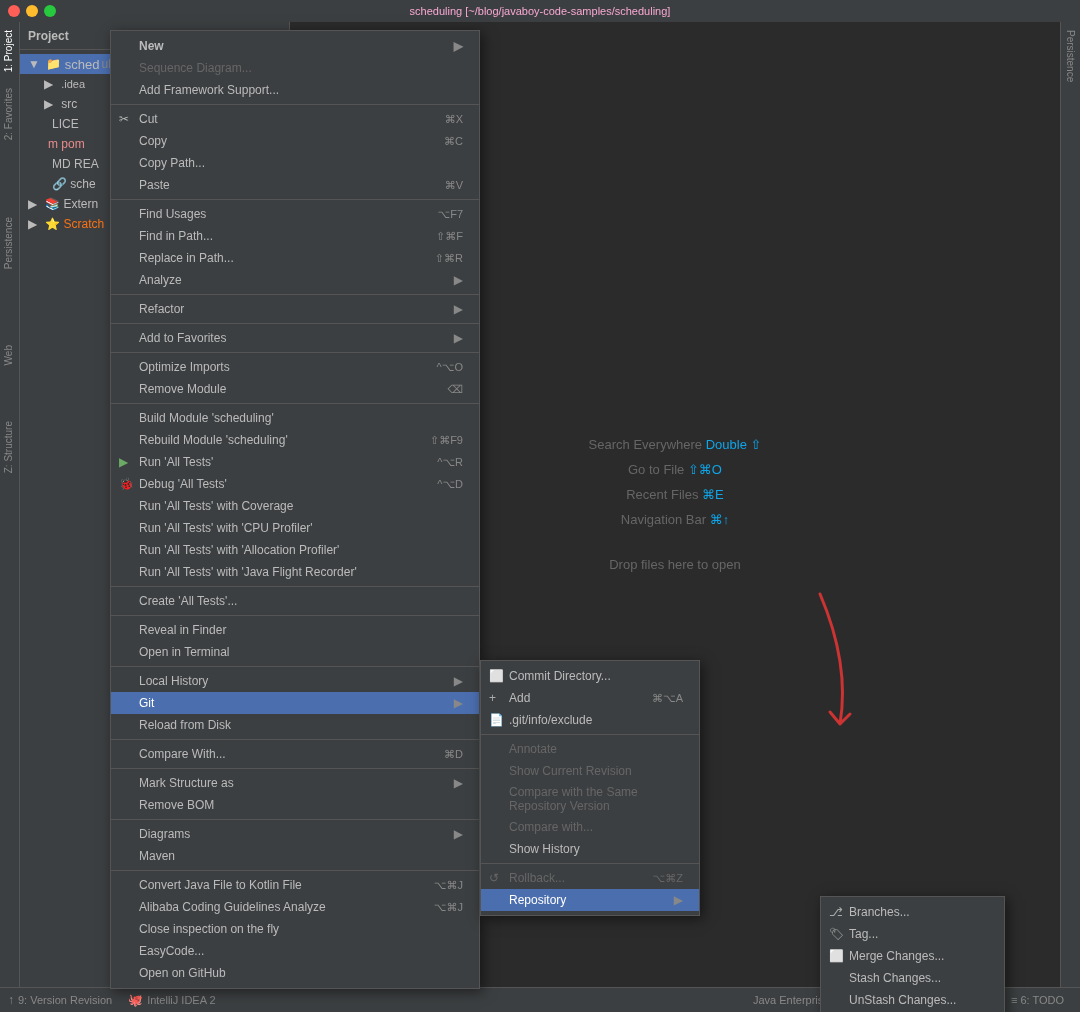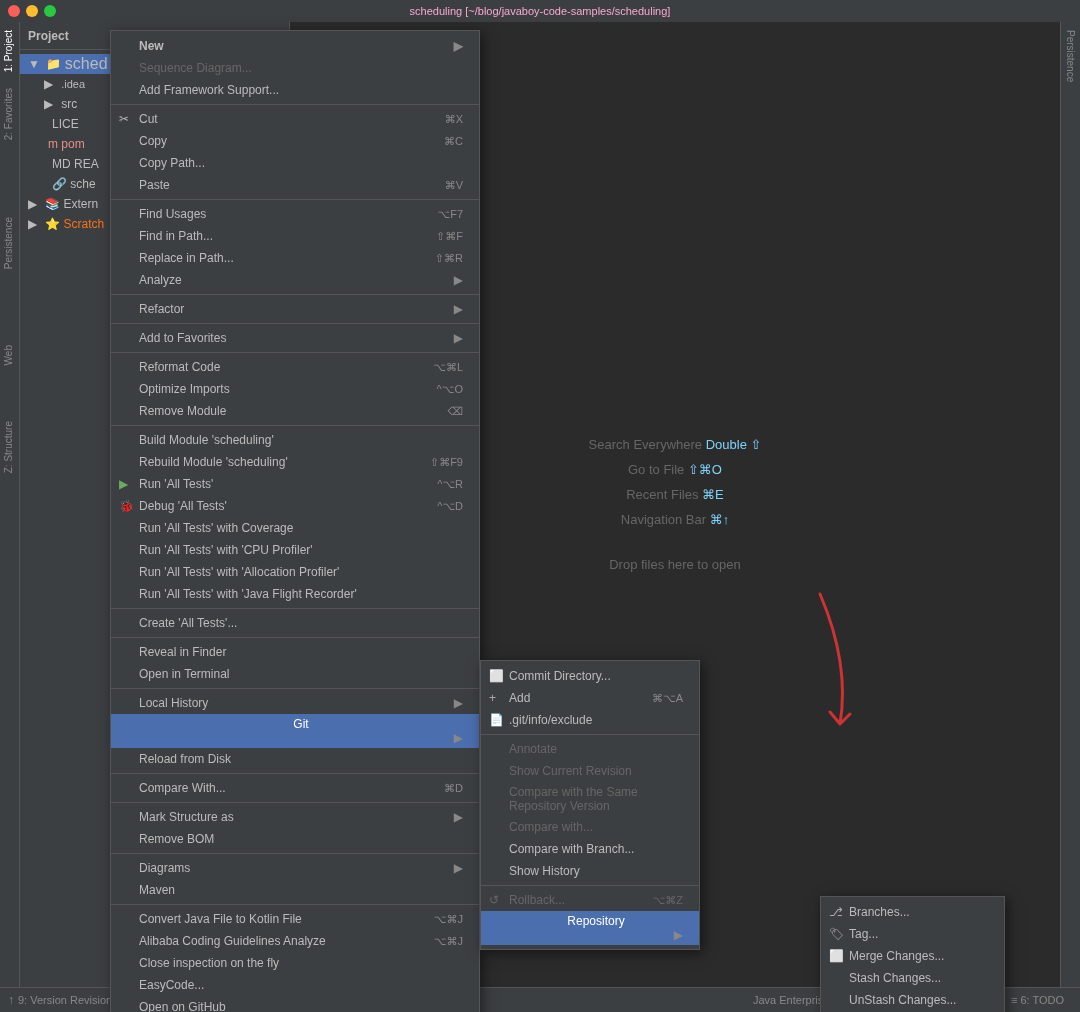--- a/index.html
+++ b/index.html
@@ -130,21 +130,21 @@
     .menu-item {
       display: flex;
       align-items: center;
       padding: 3px 16px 3px 28px;
       cursor: pointer;
       color: #bbbbbb;
       font-size: 12px;
       min-height: 22px;
       position: relative;
     }
-    .menu-item.highlighted { background: #4b6eaf; color: #fff; flex-direction: column; }
+    .menu-item.highlighted { background: #4b6eaf; color: #fff; }
     .menu-item.disabled { color: #666; cursor: default; }
     .menu-item .shortcut {
       margin-left: auto;
       color: #888;
       font-size: 11px;
     }
     .menu-item .arrow {
       margin-left: auto;
       color: #888;
       font-size: 12px;
@@ -201,21 +201,21 @@
     }
     .drop-hint {
       text-align: center;
       color: #666;
     }
     .drop-hint-item {
       margin: 10px 0;
       font-size: 13px;
     }
     .drop-hint-item .hint-key {
-      color: #7dd3fc;
+      color: #0ea5e9;
     }
 
     
     .right-tabs {
       width: 20px;
       background: #3c3f41;
       border-left: 1px solid #555;
       display: flex;
       flex-direction: column;
       align-items: center;
@@ -291,21 +291,21 @@
   <div class="sidebar">
     <div class="sidebar-header">
       <span class="sidebar-header-title">Project</span>
       <span class="sidebar-header-gear">⚙</span>
     </div>
     <div class="sidebar-content">
 
       <div class="tree-item selected">
         <span class="icon">▼</span>
         <span style="margin-left:2px;color:#5b8cc8;font-size:12px;">📁</span>
-        <span class="label" style="margin-left:4px;color:#bbbbbb;font-size:16px;">sched</span>
+        <span class="label" style="margin-left:4px;color:#bbbbbb;font-size:13px;">sched</span>
         <span style="color:#888;font-size:12px;margin-left:2px;">uling</span>
       </div>
       <div class="tree-item">
         <span style="margin-left:16px;"></span>
         <span class="icon">▶</span>
         <span style="margin-left:4px;color:#bbbbbb;font-size:11px;">.idea</span>
       </div>
       <div class="tree-item">
         <span style="margin-left:16px;"></span>
         <span class="icon">▶</span>
@@ -423,24 +423,20 @@
     <span>Refactor</span>
     <span class="arrow">▶</span>
   </div>
   <div class="menu-separator"></div>
   <div class="menu-item">
     <span>Add to Favorites</span>
     <span class="arrow">▶</span>
   </div>
   <div class="menu-separator"></div>
   <div class="menu-item">
-    <span>Reformat Code</span>
-    <span class="shortcut">⌥⌘L</span>
-  </div>
-  <div class="menu-item">
     <span>Optimize Imports</span>
     <span class="shortcut">^⌥O</span>
   </div>
   <div class="menu-item">
     <span>Remove Module</span>
     <span class="shortcut">⌫</span>
   </div>
   <div class="menu-separator"></div>
   <div class="menu-item">
     <span>Build Module 'scheduling'</span>
@@ -555,23 +551,20 @@
     <span>Annotate</span>
   </div>
   <div class="menu-item disabled">
     <span>Show Current Revision</span>
   </div>
   <div class="menu-item disabled">
     <span>Compare with the Same Repository Version</span>
   </div>
   <div class="menu-item disabled">
     <span>Compare with...</span>
-  </div>
-  <div class="menu-item">
-    <span>Compare with Branch...</span>
   </div>
   <div class="menu-item">
     <span>Show History</span>
   </div>
   <div class="menu-separator"></div>
   <div class="menu-item disabled">
     <span class="item-icon" style="color:#666;">↺</span>
     <span>Rollback...</span>
     <span class="shortcut" style="color:#666;">⌥⌘Z</span>
   </div>

